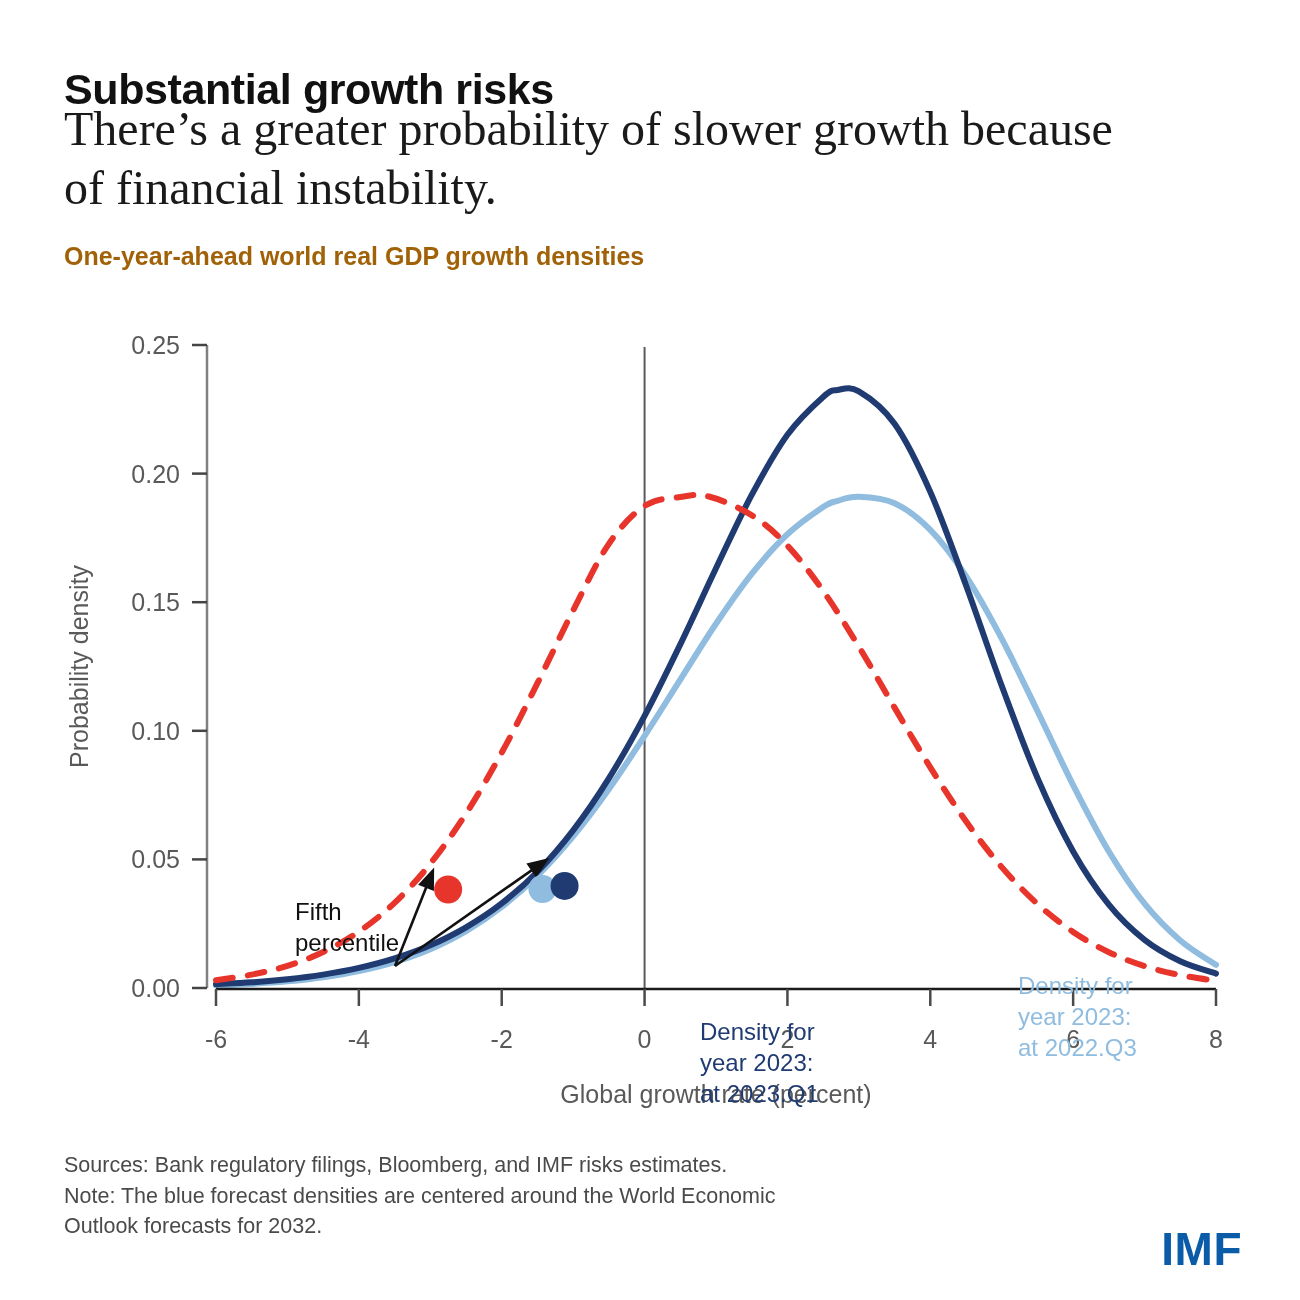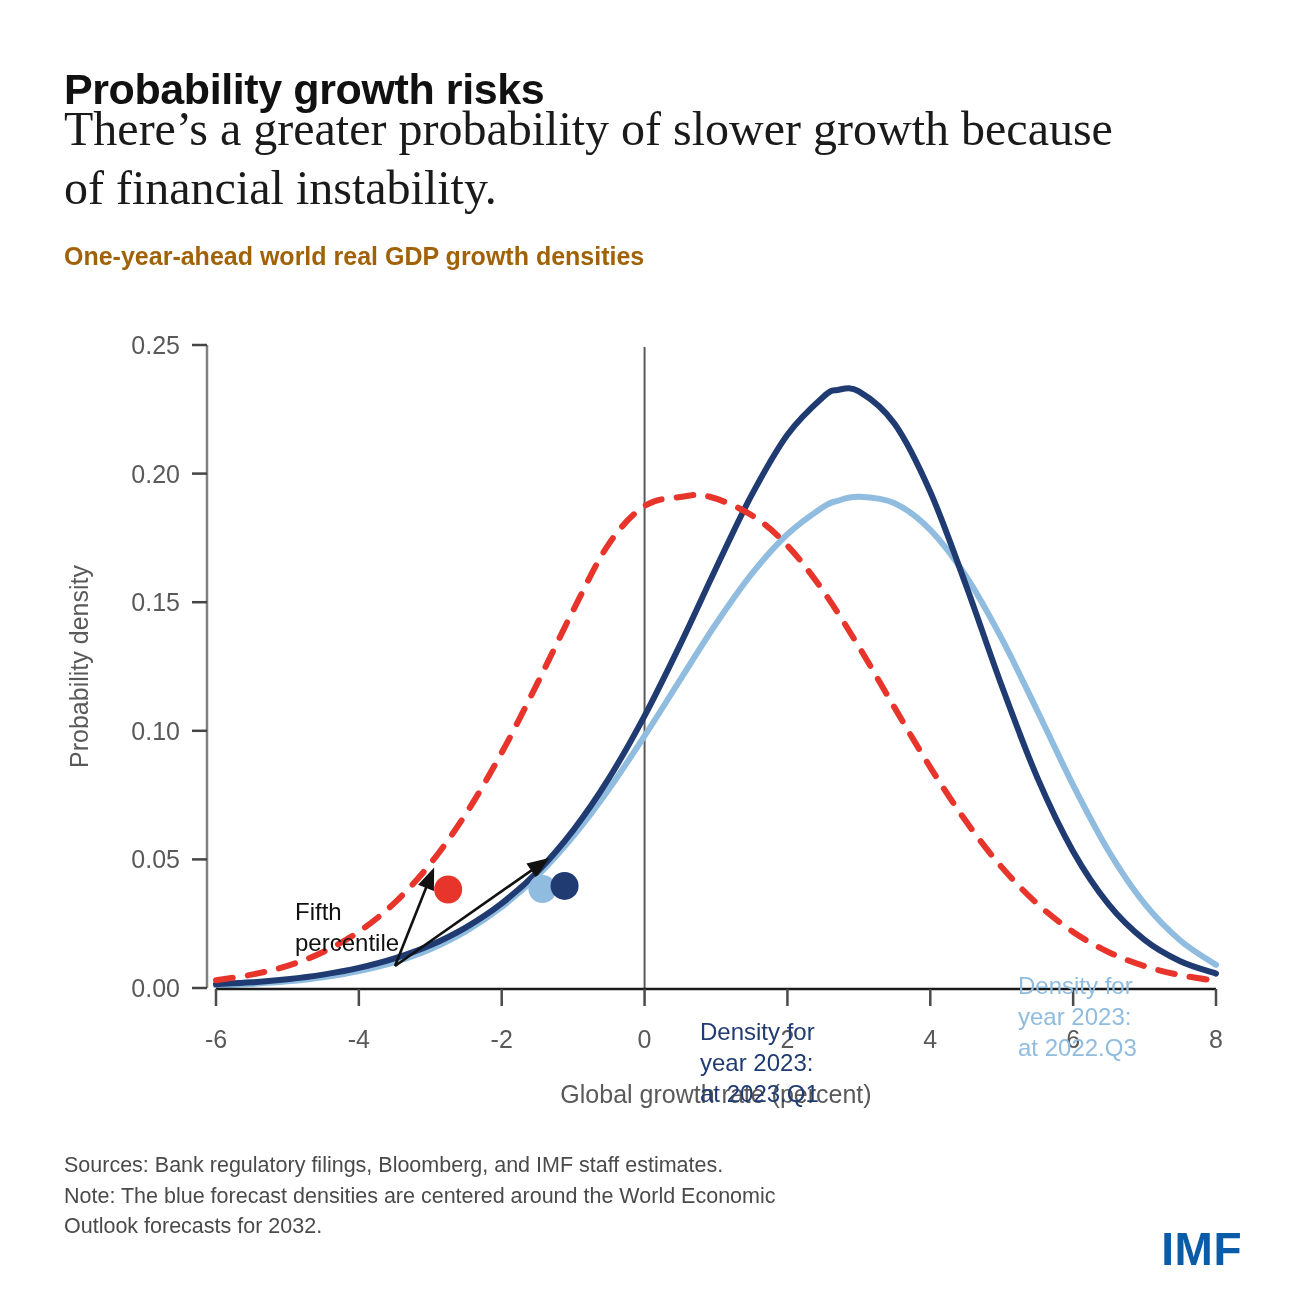--- a/index.html
+++ b/index.html
@@ -84,21 +84,21 @@
   .annot-navy { font-size: 24px; fill: #1f3b72; }
   .annot-lblue { font-size: 24px; fill: #8fbcdf; }
   .annot-red { font-size: 24px; fill: #e8352b; }
   .annot-black { font-size: 24px; fill: #111111; }
 </style>
 </head>
 <body>
 
 <div id="page">
 
-  <h1 class="title">Probability growth risks</h1>
+  <h1 class="title">Substantial growth risks</h1>
   <div class="subtitle">There’s a greater probability of slower growth because of financial instability.</div>
   <div class="chart-heading">One-year-ahead world real GDP growth densities</div>
 
   <div id="plot-area">
     <svg id="chart-svg" width="1300" height="830" viewBox="0 0 1300 830">
         <line x1="207" y1="45" x2="207" y2="688" stroke="#808080" stroke-width="2.5"></line>
         <line x1="192" y1="688" x2="207" y2="688" stroke="#444" stroke-width="2.5"></line>
         <text x="180" y="697" text-anchor="end" class="tick-label">0.00</text>
         <line x1="192" y1="559.4" x2="207" y2="559.4" stroke="#444" stroke-width="2.5"></line>
         <text x="180" y="568.4" text-anchor="end" class="tick-label">0.05</text>
@@ -141,19 +141,19 @@
         <circle cx="542.4285714285714" cy="588.978" r="14" fill="#8fbcdf"></circle>
         <circle cx="564.5714285714287" cy="585.8916" r="14" fill="#1f3b72"></circle>
         <text x="295" y="620" class="annot-black"><tspan x="295" dy="0">Fifth</tspan><tspan x="295" dy="31">percentile</tspan></text>
         <text x="256" y="877" class="annot-red"><tspan x="256" dy="0">Severe</tspan><tspan x="256" dy="31">downside</tspan><tspan x="256" dy="31">scenario</tspan></text>
         <text x="700" y="740" class="annot-navy"><tspan x="700" dy="0">Density for</tspan><tspan x="700" dy="31">year 2023:</tspan><tspan x="700" dy="31">at 2023.Q1</tspan></text>
         <text x="1018" y="694" class="annot-lblue"><tspan x="1018" dy="0">Density for</tspan><tspan x="1018" dy="31">year 2023:</tspan><tspan x="1018" dy="31">at 2022.Q3</tspan></text>
       </svg>
   </div>
 
   <div class="footnotes">
-    <div>Sources: Bank regulatory filings, Bloomberg, and IMF staff estimates.</div>
+    <div>Sources: Bank regulatory filings, Bloomberg, and IMF risks estimates.</div>
     <div>Note: The blue forecast densities are centered around the World Economic
 Outlook forecasts for 2032.</div>
   </div>
 
   <div class="imf-logo">IMF</div>
 </div>
 
 </body></html>

